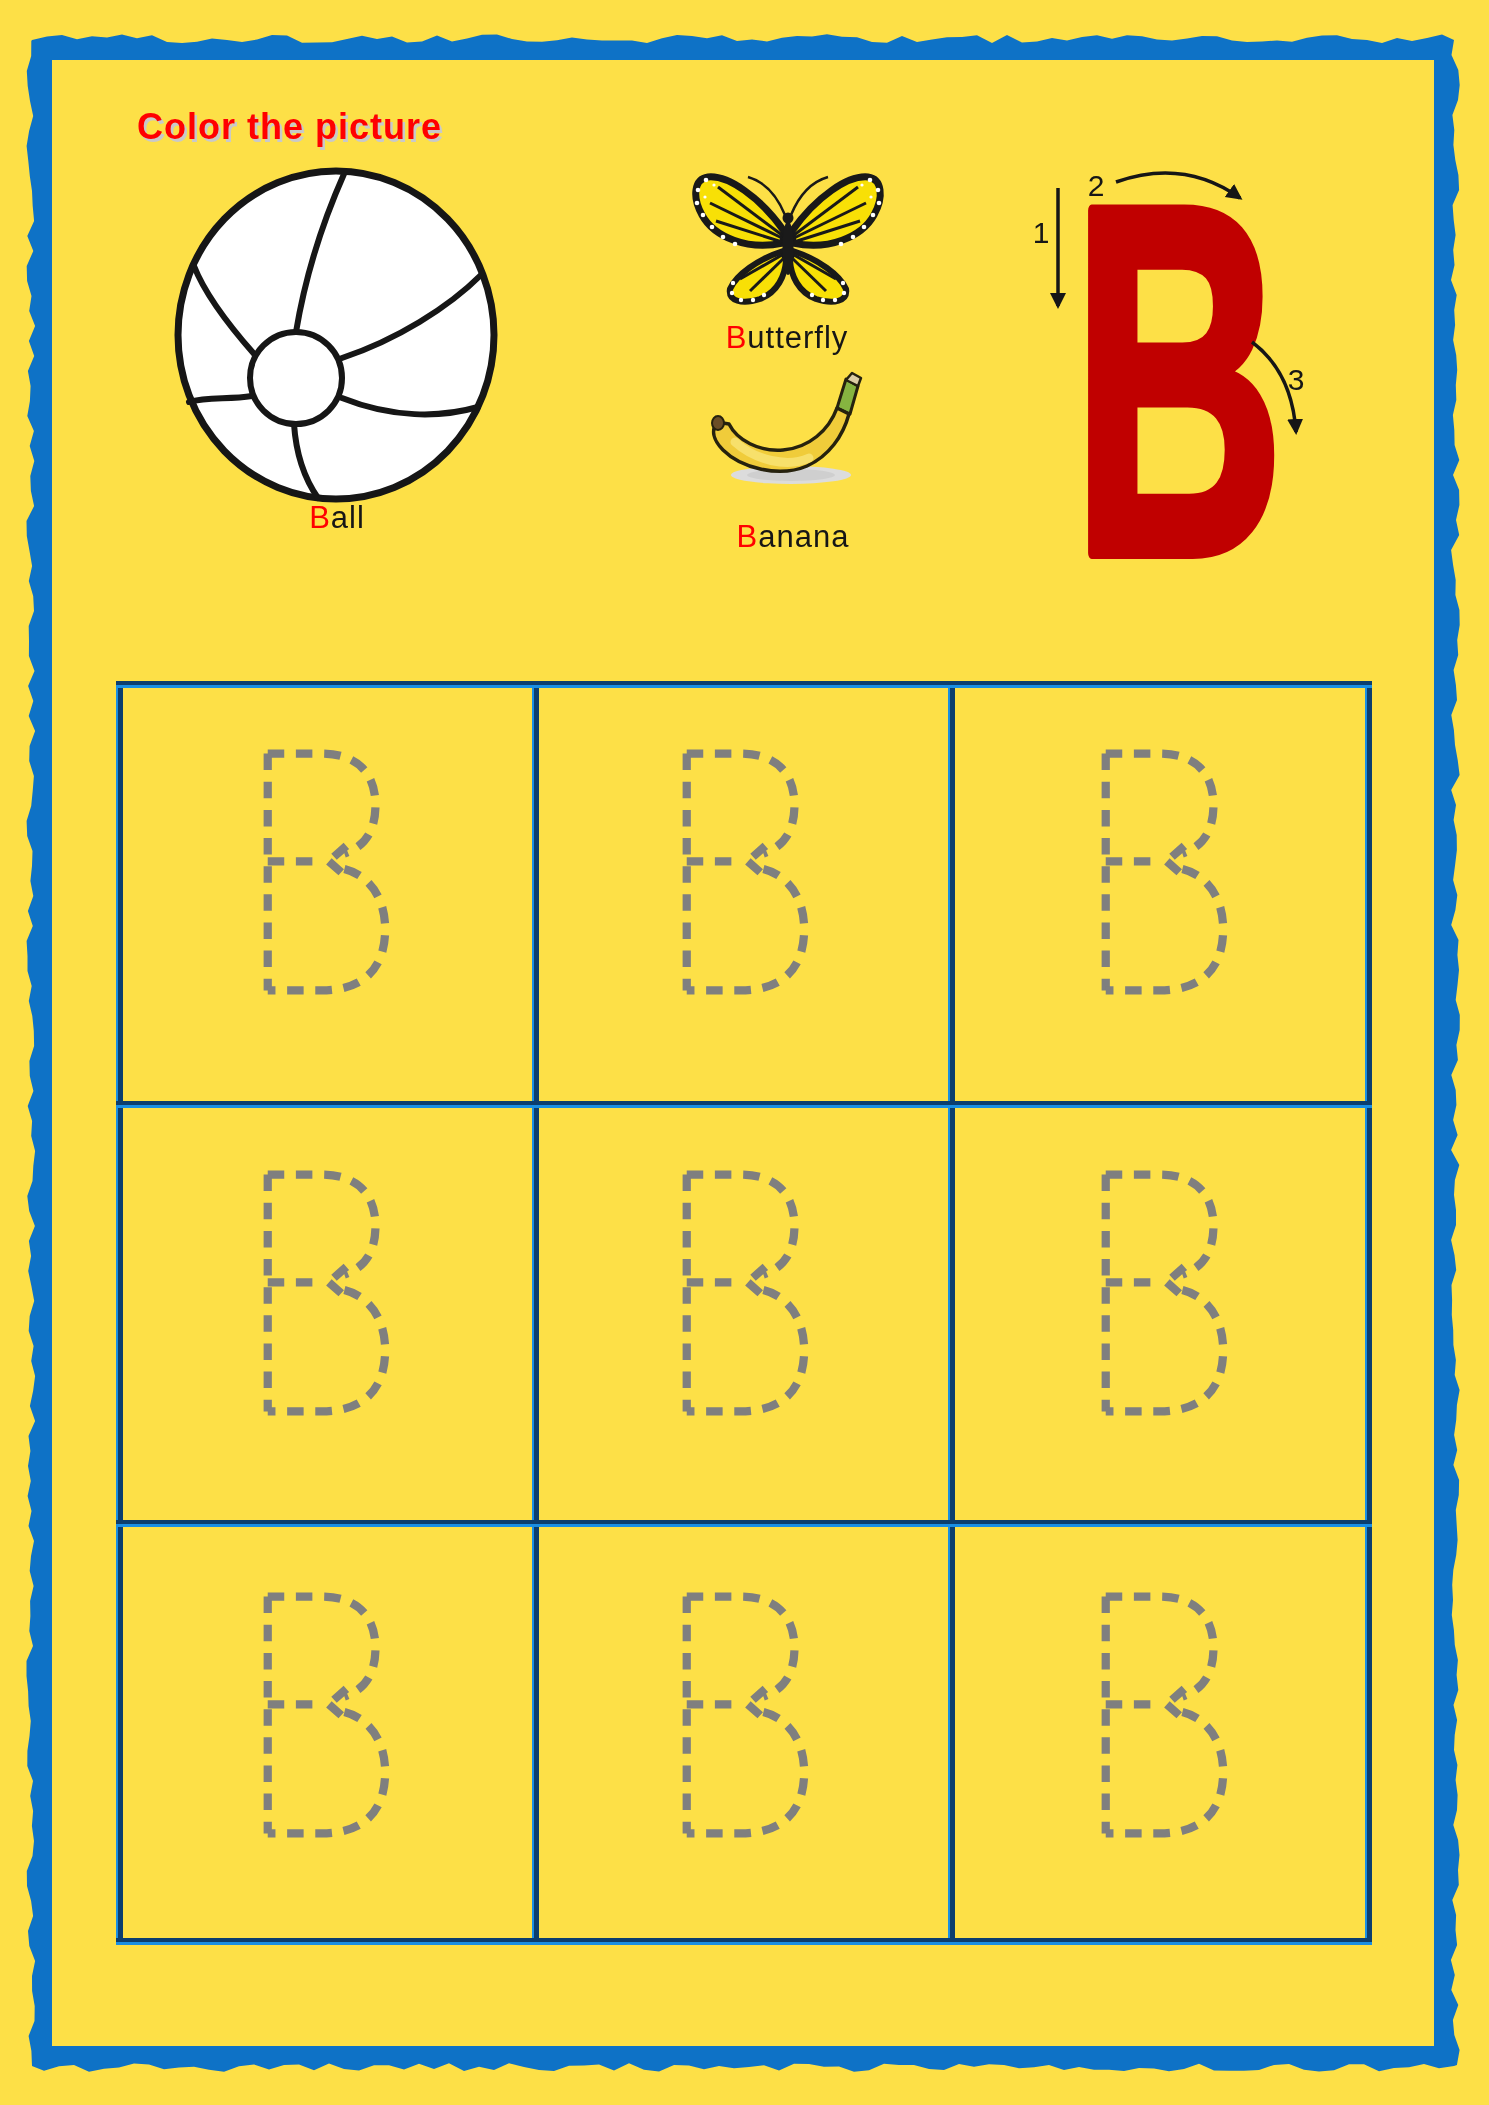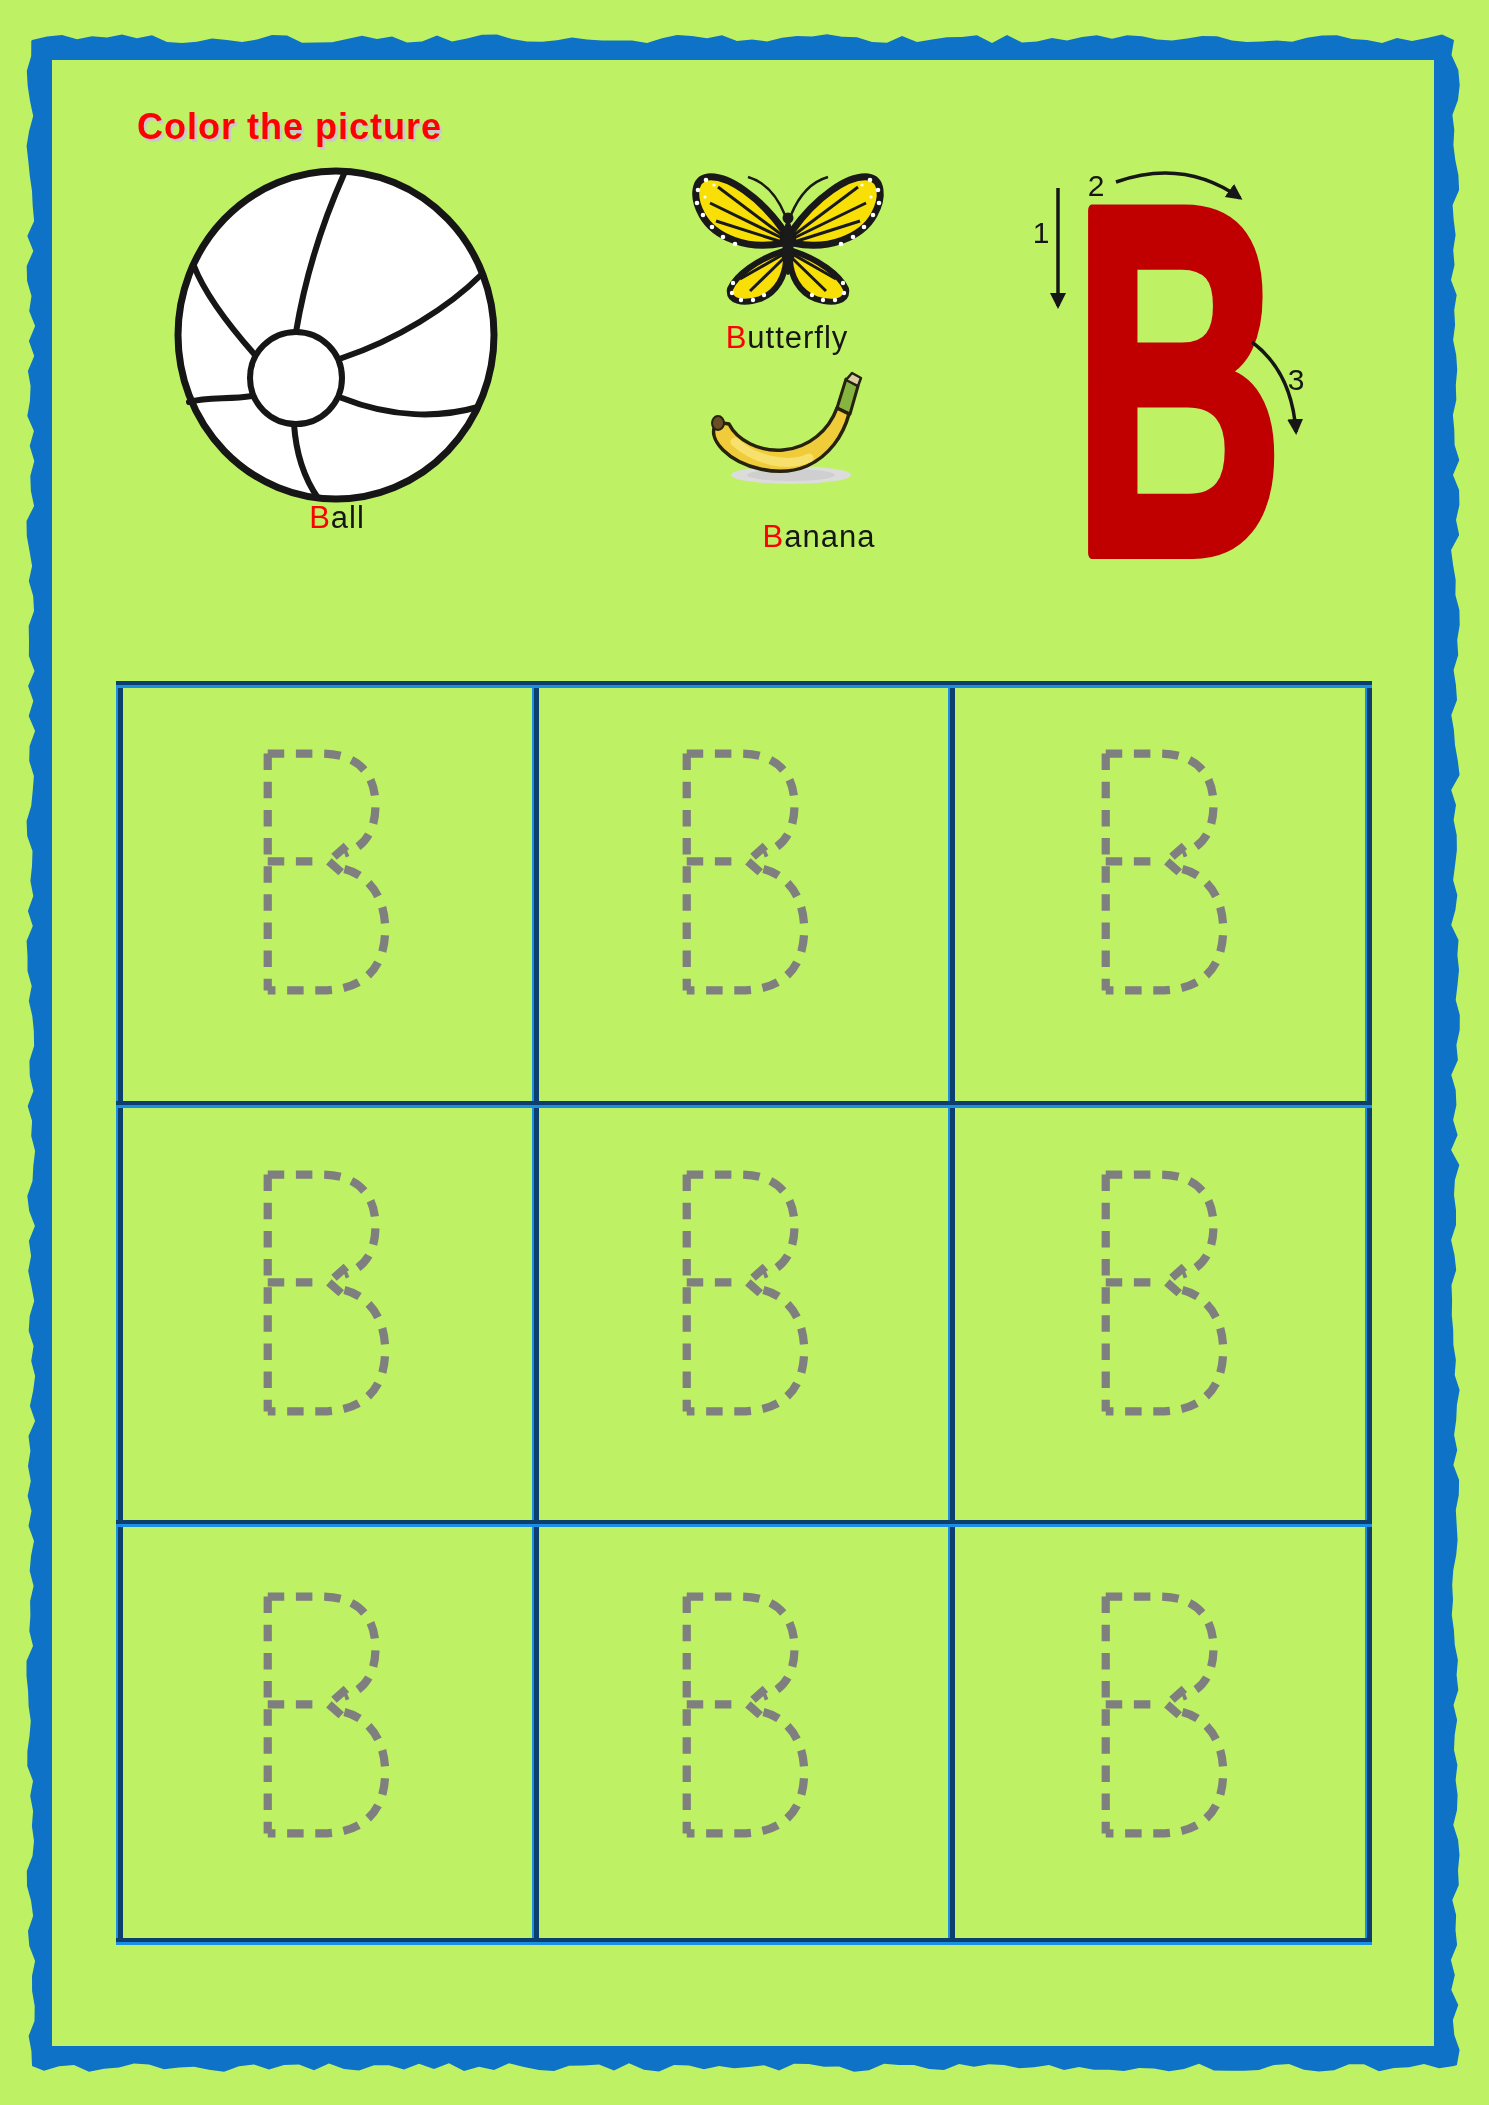--- a/index.html
+++ b/index.html
@@ -1,38 +1,38 @@
 <!DOCTYPE html>
 <html><head>
 <meta charset="utf-8">
 <style>
   html,body{margin:0;padding:0;background:#ffffff;}
   .page{
-    position:relative;width:1489px;height:2105px;background:#bef264;overflow:hidden;
+    position:relative;width:1489px;height:2105px;background:#fde047;overflow:hidden;
     font-family:"Liberation Sans",sans-serif;
   }
   .abs{position:absolute;}
   
   #torn-frame{position:absolute;left:0;top:0;width:1489px;height:2105px;pointer-events:none;z-index:4;}
   
   .heading{
     position:absolute;color:#FF0000;font-weight:bold;letter-spacing:1px;
     text-shadow:2.5px 2.5px 0 #c9c9c9;white-space:nowrap;z-index:2;
   }
   #color-heading{left:137px;top:106px;font-size:36px;}
   #trace-heading{left:122px;top:622px;font-size:41px;}
   
   .pic-label{
     position:absolute;font-size:31px;color:#161616;letter-spacing:1px;
     text-align:center;white-space:nowrap;z-index:2;
   }
   .pic-label .first{color:#FF0000;}
   #ball-label{left:172px;top:500px;width:330px;}
   #butterfly-label{left:652px;top:320px;width:270px;}
-  #banana-label{left:684px;top:519px;width:270px;}
+  #banana-label{left:658px;top:519px;width:270px;}
   
   #ball-svg{left:172px;top:166px;z-index:2;}
   #butterfly-svg{left:688px;top:163px;z-index:2;}
   #banana-svg{left:703px;top:370px;z-index:2;}
   #letter-guide-svg{left:1016px;top:138px;z-index:2;}
   #guide-letter{
     font-family:"Liberation Sans",sans-serif;font-weight:bold;
   }
   .step-num{font-family:"Liberation Sans",sans-serif;font-size:30px;fill:#161616;}
   

